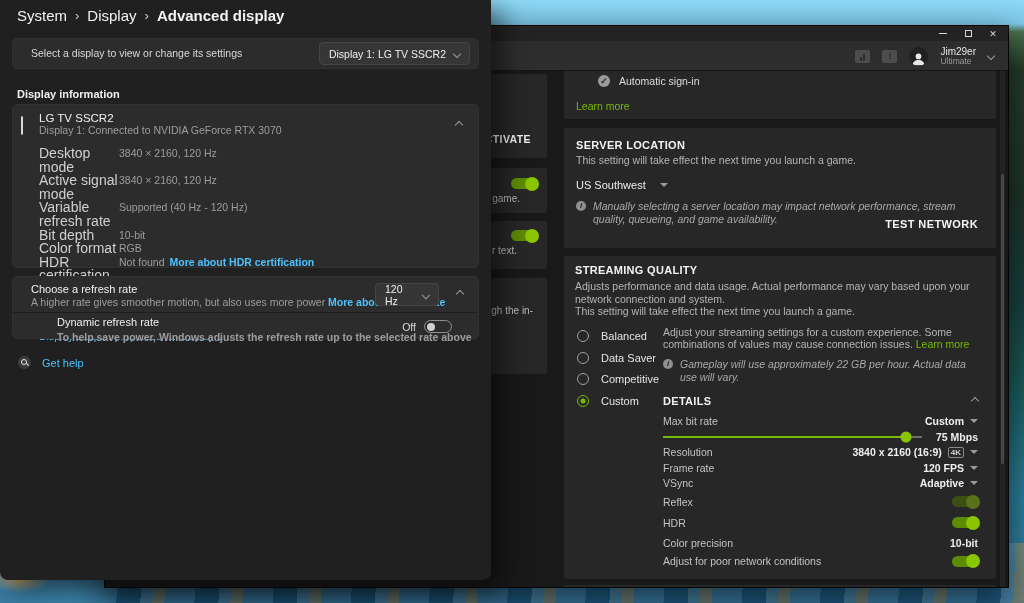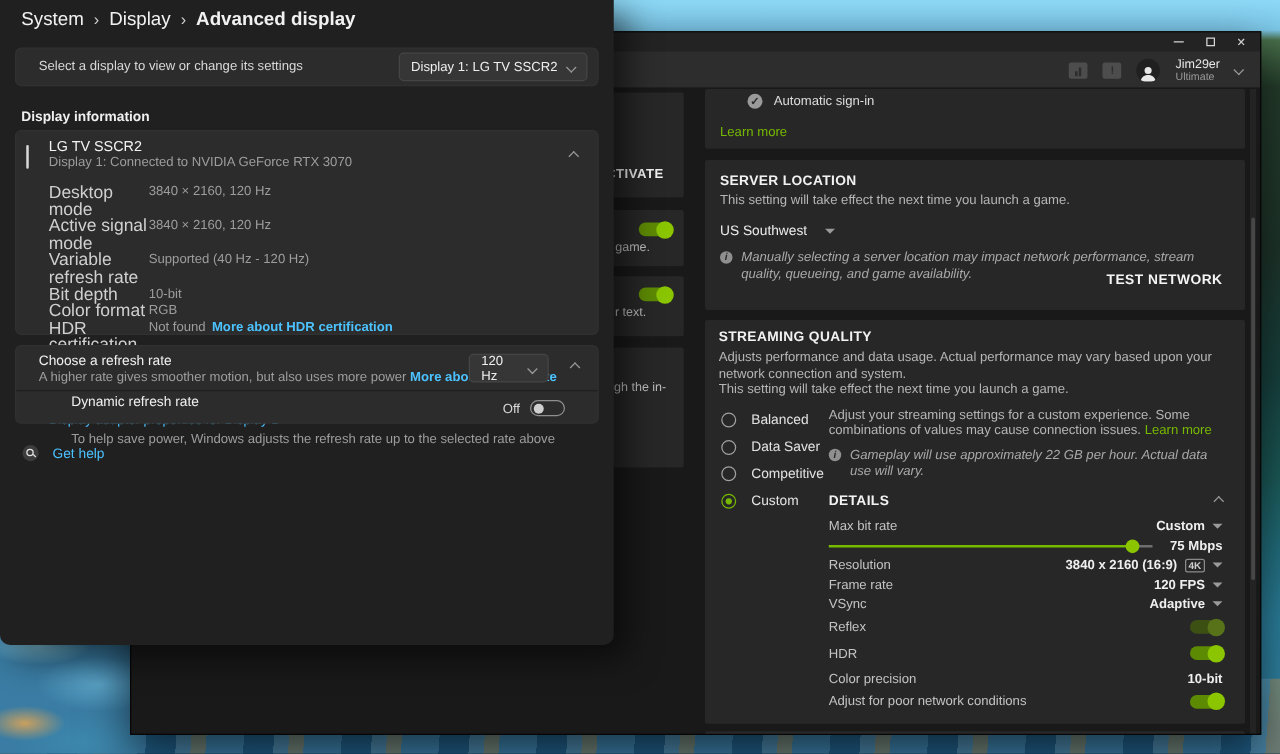--- a/index.html
+++ b/index.html
@@ -94,21 +94,21 @@
   .slider-row { display:flex; align-items:center; height:16px; }
   .slider-track { flex:1; height:2px; margin-right:14px; position:relative;
       background:linear-gradient(90deg, var(--nvidia-green,#76b900) 0 var(--pct,94%), #6e6e6e var(--pct,94%)); }
   .slider-thumb { position:absolute; left:var(--pct,94%); top:50%; transform:translate(-50%,-50%);
       width:11px; height:11px; border-radius:50%; background:var(--toggle-knob,#8ac500); }
 
   .gfn-scrollbar { position:absolute; right:3px; top:0; bottom:0; width:5px; background:#232323; }
   .gfn-scroll-thumb { position:absolute; left:1px; width:3px; top:103px; height:290px; background:#474747; border-radius:2px; }
 
   
-  .settings { position:absolute; left:0; top:0; width:491px; height:516px; z-index:3;
+  .settings { position:absolute; left:0; top:0; width:491px; height:580px; z-index:3;
               background:var(--settings-bg,#202020); color:#fff;
               border-radius:0 0 8px 8px; box-shadow:10px 10px 26px rgba(0,0,0,.55); }
   .bc { position:absolute; left:17px; top:7px; font-size:15px; color:#f2f2f2; display:flex; align-items:center; gap:8px; }
   .bc .sep { color:#cfcfcf; font-size:13px; }
   .bc .current { font-weight:bold; }
   .s-card { position:absolute; left:12px; width:467px; background:var(--settings-card,#2c2c2c);
             border:1px solid #313131; border-radius:5px; }
   .s-label-sm { font-size:10.5px; color:#d8d8d8; }
   .s-sub { font-size:10.5px; color:#9d9d9d; }
   .s-drop { position:absolute; background:#363636; border:1px solid #454545; border-radius:4px;
@@ -398,21 +398,21 @@
           <a class="blue-link bold-link">More about refresh rate</a></div>
       </div>
       <span class="s-drop" style="right:39px; top:6px; width:64px; justify-content:space-between;">
         <span>120 Hz</span>
         <span class="chev"></span>
       </span>
       <span class="chev up" style="position:absolute; right:15px; top:14px;"></span>
       <div class="divider" style="top:35px;"></div>
       <div style="position:absolute; left:44px; top:39px;">
         <div style="font-size:11px; color:#f0f0f0;">Dynamic refresh rate</div>
-        <div class="s-sub" style="margin-top:17px;">To help save power, Windows adjusts the refresh rate up to the selected rate above</div>
+        <div class="s-sub" style="margin-top:3px;font-weight:bold;">To help save power, Windows adjusts the refresh rate up to the selected rate above</div>
       </div>
       <div style="position:absolute; right:26px; top:43px; display:flex; align-items:center; gap:8px;">
         <span class="s-label-sm">Off</span>
         <span class="win-toggle"></span>
       </div>
     </div>
 
     <div style="position:absolute; left:18px; top:356px; display:flex; align-items:center; gap:11px;">
       <span class="gethelp-icon"></span>
       <a class="blue-link" style="font-size:11px;">Get help</a>

